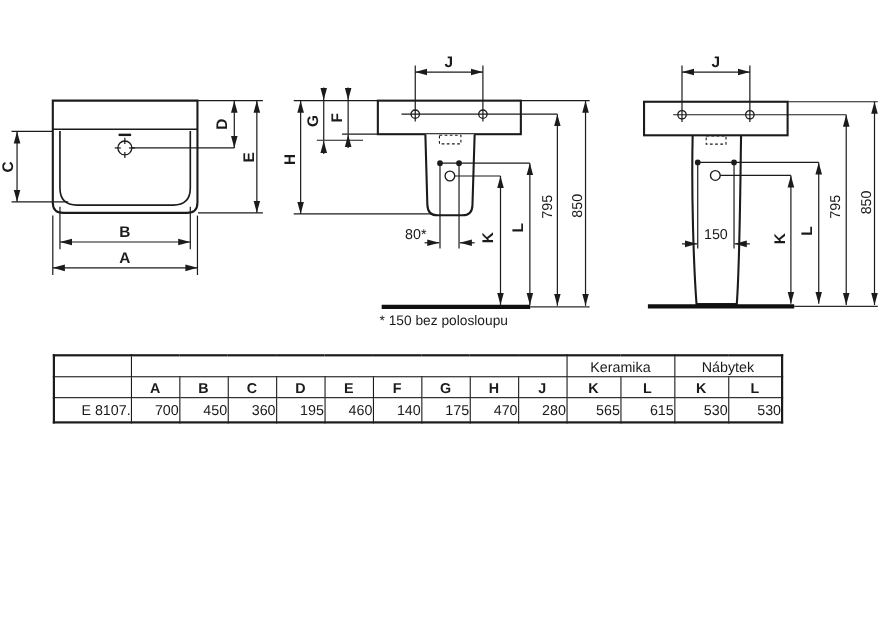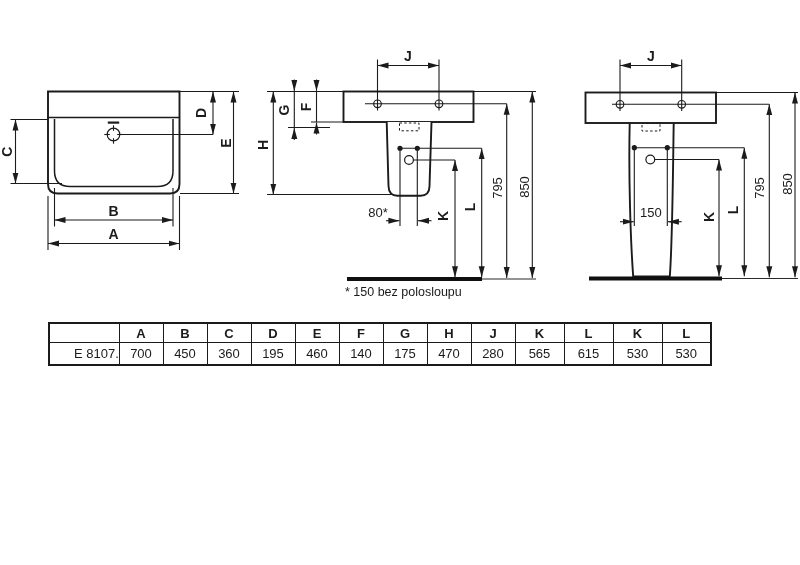--- a/index.html
+++ b/index.html
@@ -22,21 +22,21 @@
   text.num {font-family:"Liberation Sans",sans-serif;font-size:13px;fill:#1b1b1b;}
   text.note{font-family:"Liberation Sans",sans-serif;font-size:12.5px;fill:#1b1b1b;}
 
   
   .dim-table{position:absolute;top:322px;left:48px;border-collapse:collapse;table-layout:fixed;
              width:662px;background:#fff;border:2px solid #1b1b1b;}
   .dim-table th,.dim-table td{border:1px solid #1b1b1b;padding:0;text-align:center;
              font-size:13px;color:#1b1b1b;font-weight:normal;overflow:hidden;white-space:nowrap;}
   .dim-table thead th{height:18px;}
   .dim-table thead th.letter{font-weight:bold;}
-  .dim-table tbody th,.dim-table tbody td{height:21px;}
+  .dim-table tbody th,.dim-table tbody td{height:21px;text-align:right;}
   .dim-table tbody th{text-align:center;padding-left:24px;}
 </style>
 </head>
 <body>
 
 <div class="sheet">
 
 <svg width="800" height="310" viewBox="0 0 800 310">
   <defs>
     <marker id="ah" markerUnits="userSpaceOnUse" markerWidth="12" markerHeight="8" refX="11" refY="4" orient="auto-start-reverse">
@@ -185,20 +185,26 @@
         <col style="width:44px">
         <col style="width:44px">
         <col style="width:44px">
     <col style="width:44px">
     <col style="width:49px">
         <col style="width:49px">
         <col style="width:49px">
         <col style="width:49px">
   </colgroup>
   <thead>
+    <tr>
+      <th></th>
+      <th colspan="9"></th>
+      <th colspan="2">Keramika</th>
+      <th colspan="2">Nábytek</th>
+    </tr>
     <tr>
       <th></th>
       <th class="letter">A</th>
       <th class="letter">B</th>
       <th class="letter">C</th>
       <th class="letter">D</th>
       <th class="letter">E</th>
       <th class="letter">F</th>
       <th class="letter">G</th>
       <th class="letter">H</th>

